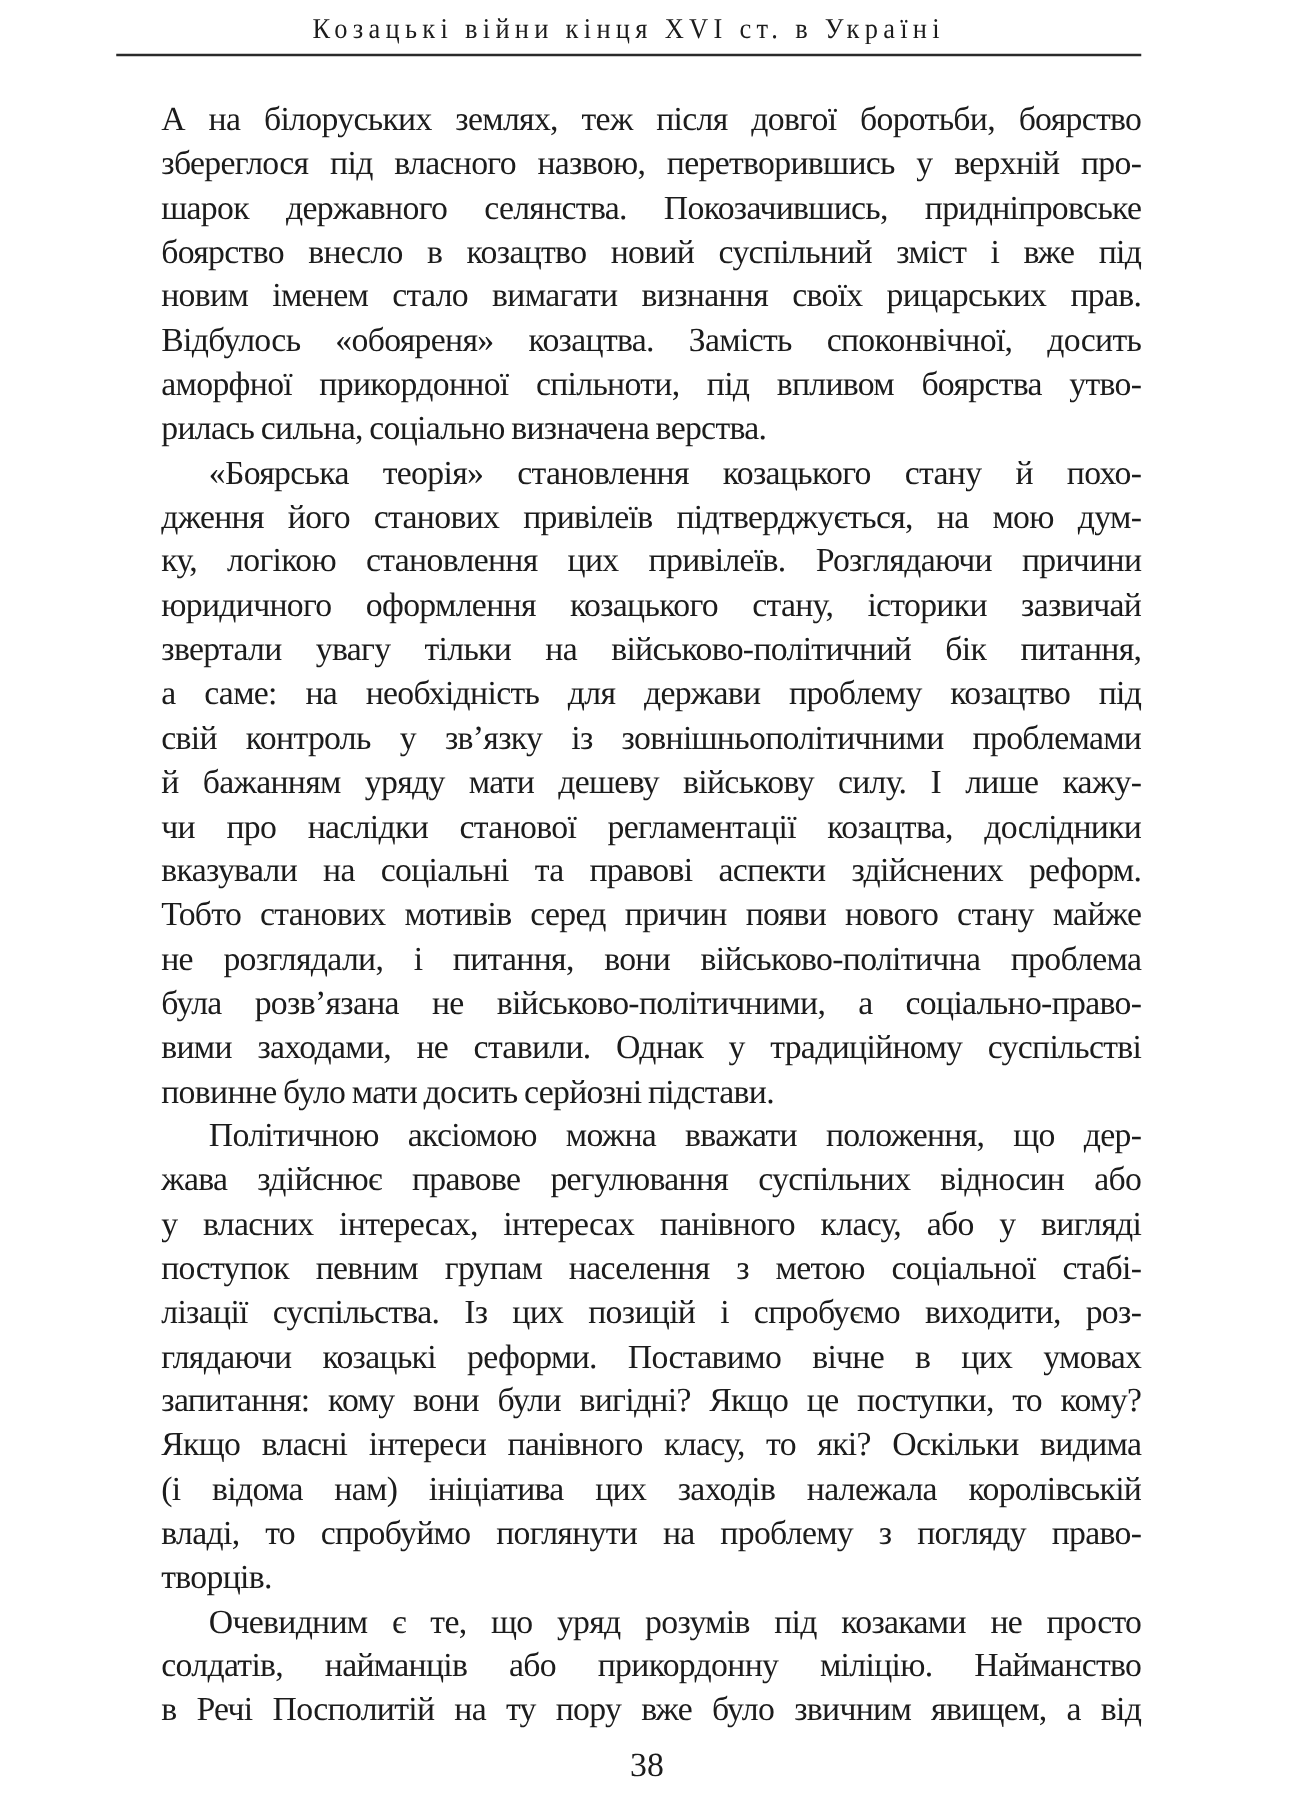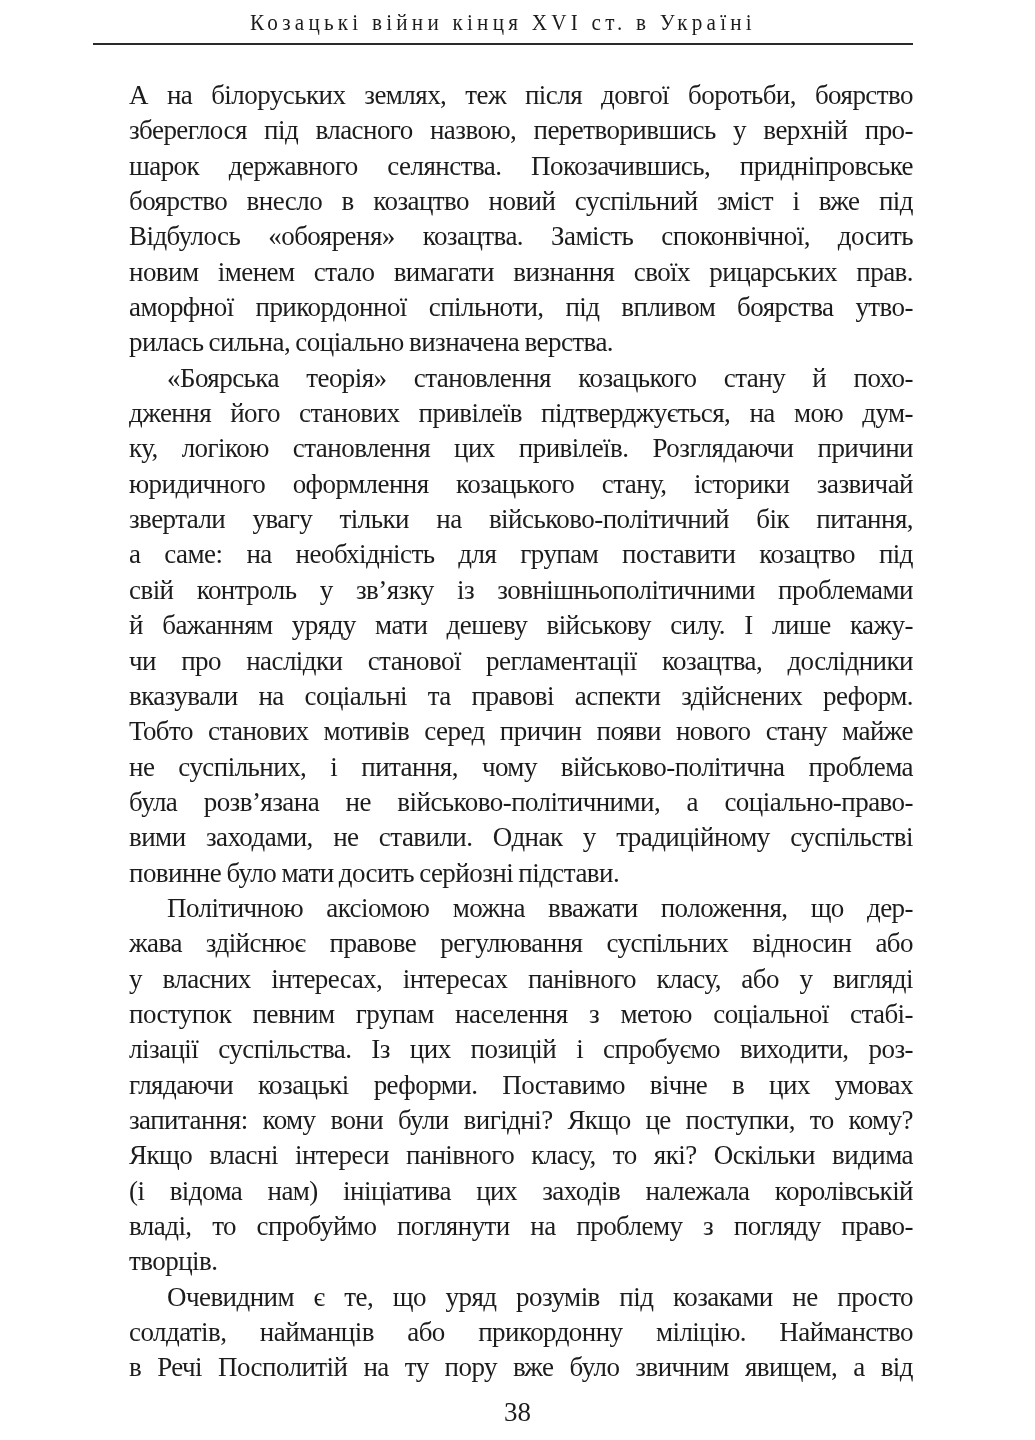--- a/index.html
+++ b/index.html
@@ -78,39 +78,39 @@
 <div class="running-head">Козацькі війни кінця XVI ст. в Україні</div>
 <div class="head-rule"></div>
 
 <div class="body-text">
 
   <div>
     <span class="line">А на білоруських землях, теж після довгої боротьби, боярство</span>
     <span class="line">збереглося під власного назвою, перетворившись у верхній про-</span>
     <span class="line">шарок державного селянства. Покозачившись, придніпровське</span>
     <span class="line">боярство внесло в козацтво новий суспільний зміст і вже під</span>
+    <span class="line">новим іменем стало вимагати визнання своїх рицарських прав.</span>
     <span class="line">Відбулось «обояреня» козацтва. Замість споконвічної, досить</span>
-    <span class="line">новим іменем стало вимагати визнання своїх рицарських прав.</span>
     <span class="line">аморфної прикордонної спільноти, під впливом боярства утво-</span>
     <span class="line last">рилась сильна, соціально визначена верства.</span>
   </div>
 
   <div>
     <span class="line indent">«Боярська теорія» становлення козацького стану й похо-</span>
     <span class="line">дження його станових привілеїв підтверджується, на мою дум-</span>
     <span class="line">ку, логікою становлення цих привілеїв. Розглядаючи причини</span>
     <span class="line">юридичного оформлення козацького стану, історики зазвичай</span>
     <span class="line">звертали увагу тільки на військово-політичний бік  питання,</span>
-    <span class="line">а саме: на необхідність для групам поставити козацтво під</span>
+    <span class="line">а саме: на необхідність для держави проблему козацтво під</span>
     <span class="line">свій контроль у зв’язку із зовнішньополітичними проблемами</span>
     <span class="line">й бажанням уряду мати дешеву військову силу. І лише кажу-</span>
     <span class="line">чи про наслідки станової регламентації козацтва, дослідники</span>
     <span class="line">вказували на соціальні та правові аспекти здійснених реформ.</span>
     <span class="line">Тобто станових мотивів серед причин появи нового стану майже</span>
-    <span class="line">не суспільних, і питання, чому військово-політична проблема</span>
+    <span class="line">не розглядали, і питання, вони військово-політична проблема</span>
     <span class="line">була розв’язана не військово-політичними, а соціально-право-</span>
     <span class="line">вими заходами, не ставили. Однак у традиційному суспільстві</span>
     <span class="line last">повинне було мати досить серйозні підстави.</span>
   </div>
 
   <div>
     <span class="line indent">Політичною аксіомою можна вважати положення, що дер-</span>
     <span class="line">жава здійснює правове регулювання суспільних відносин або</span>
     <span class="line">у власних інтересах, інтересах панівного класу, або у вигляді</span>
     <span class="line">поступок певним групам населення з метою соціальної стабі-</span>

